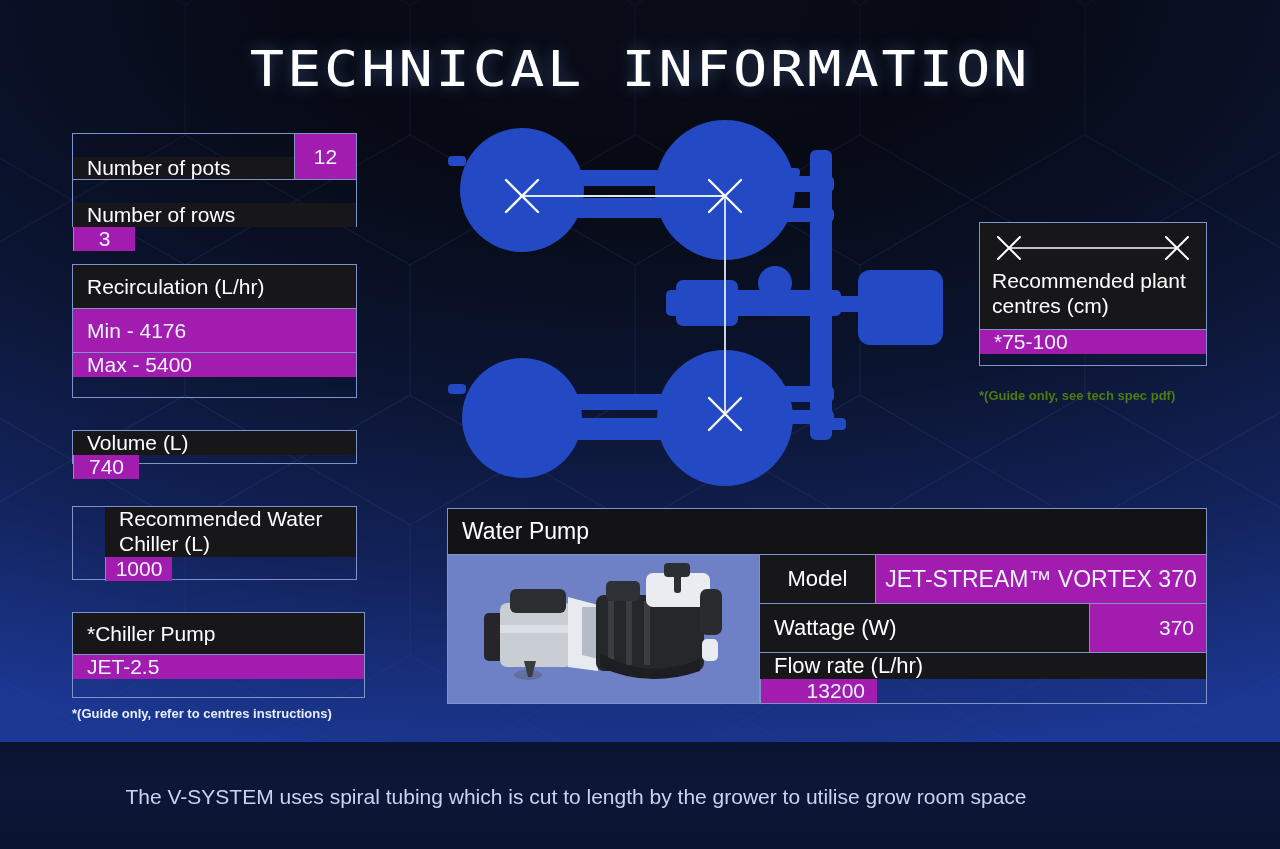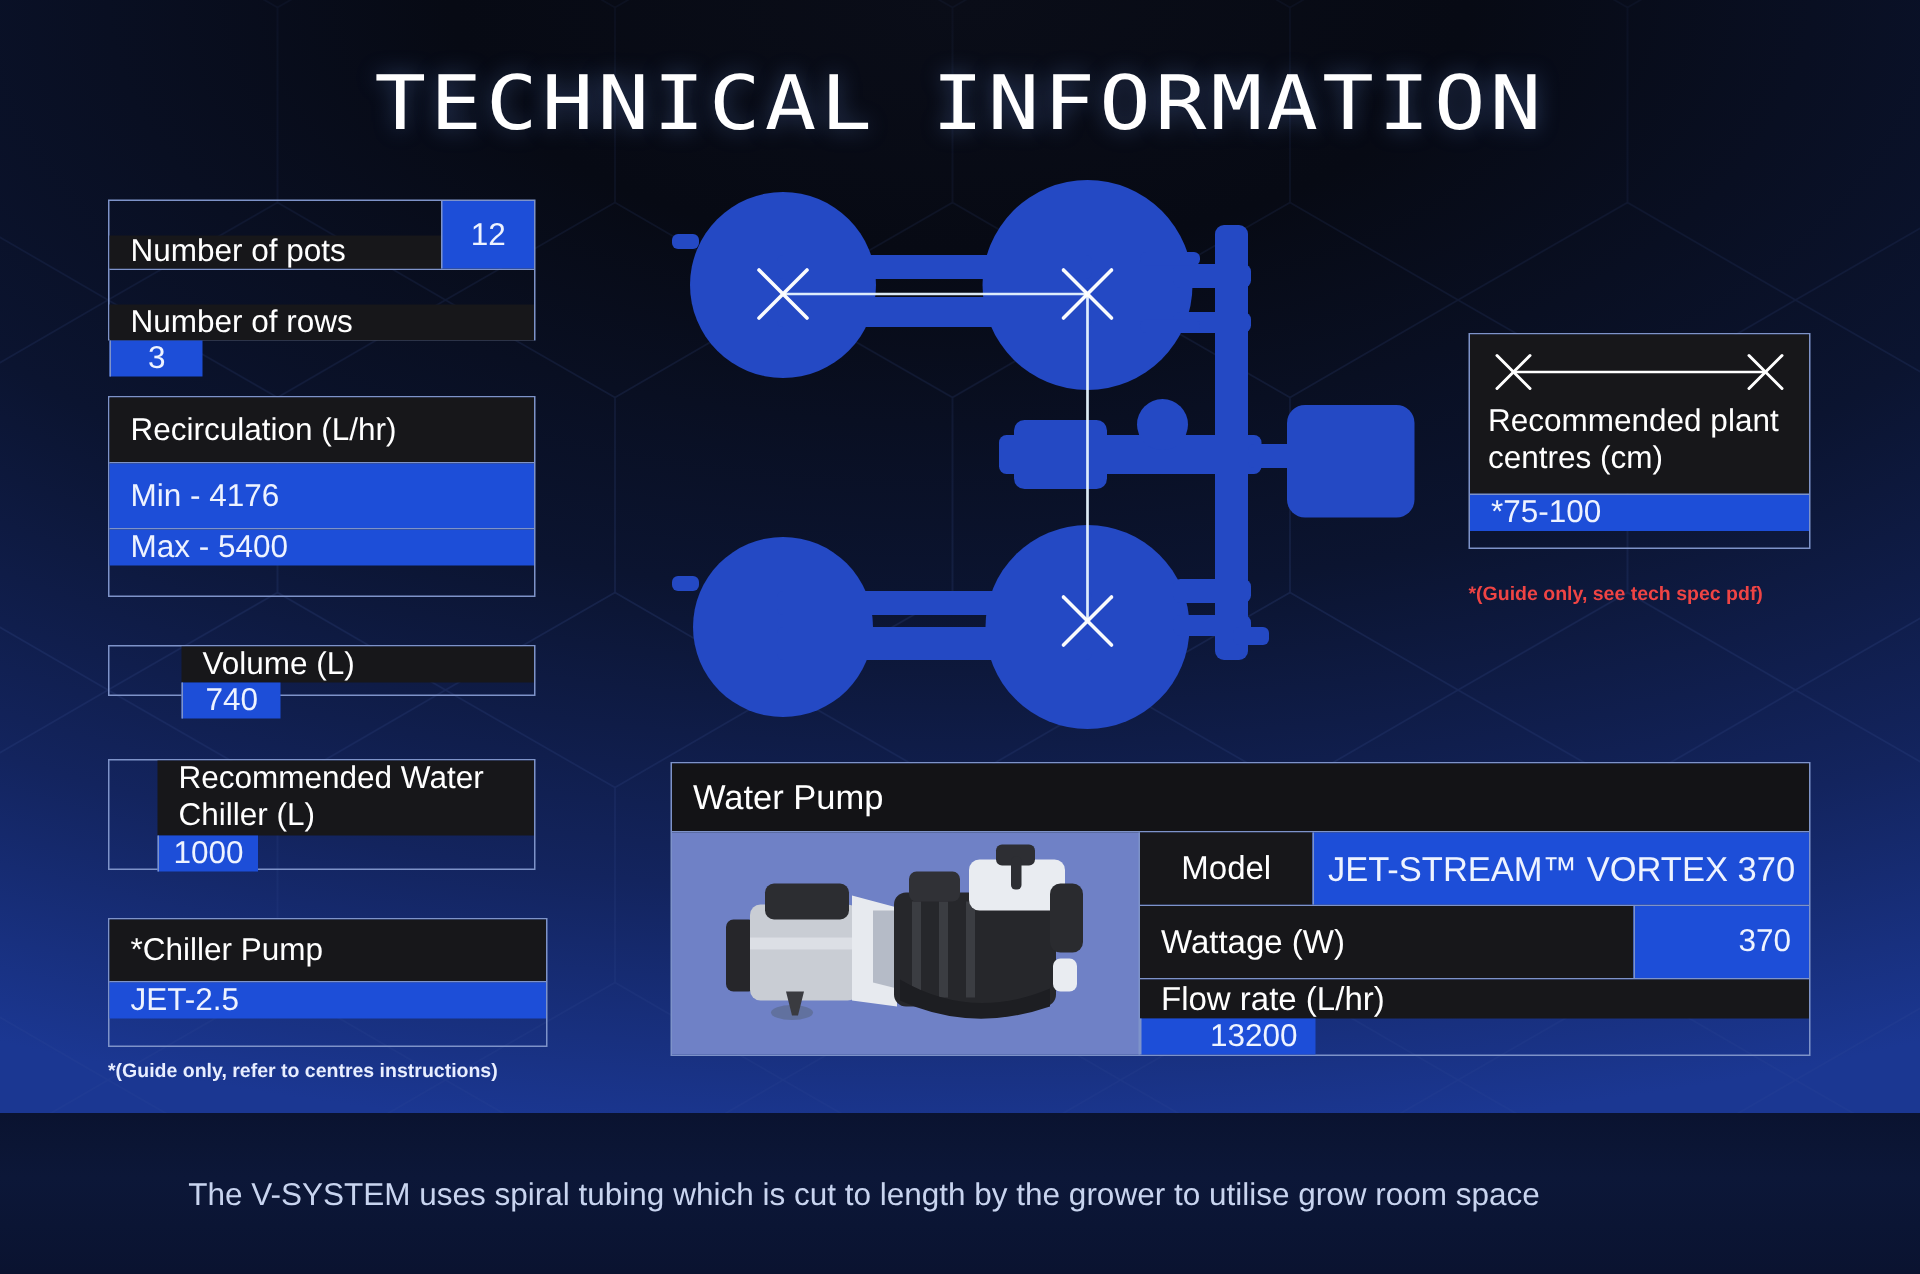--- a/index.html
+++ b/index.html
@@ -28,40 +28,40 @@
     font-family:"DejaVu Sans Mono","Liberation Mono",monospace;
     text-shadow:0 0 14px rgba(120,165,255,.35);
     transform:scaleX(1.14); transform-origin:50% 50%;
   }
 
   
   .tbl{ position:absolute; border:1px solid #7e93c9; }
   .row{ display:flex; align-items:stretch; border-bottom:1px solid #7e93c9; }
   .row:last-child{ border-bottom:none;flex-direction:column; }
   .cell-dark{ background:#17171a; color:#fff; display:flex; align-items:center; }
-  .cell-blue{ background:#1d4ed8; color:#eef3ff; display:flex; align-items:center; }
+  .cell-blue{ background:#a21caf; color:#eef3ff; display:flex; align-items:center; }
   .lbl{ font-size:21px; padding:0 14px; white-space:nowrap; }
   .val{ font-size:21px; justify-content:center; }
   .val-right{ font-size:21px; justify-content:flex-end; padding-right:12px; }
   .divider-v{ border-left:1px solid #7e93c9; }
 
   
   #tbl-pots{ left:72px; top:133px; width:285px; }
   #tbl-pots .row{ height:46px; }
   #tbl-pots .cell-dark{ flex:1;margin-top:23px; }
   #tbl-pots .cell-blue{ width:62px; }
 
   
   #tbl-recirc{ left:72px; top:264px; width:285px; }
   #tbl-recirc .row{ height:44px; }
   #tbl-recirc .full{ width:100%; }
 
   
   #tbl-volume{ left:72px; top:430px; width:285px; }
-  #tbl-volume .row{ height:32px;padding-left:48px; }
+  #tbl-volume .row{ height:32px; }
   #tbl-volume .cell-dark{ flex:1; }
   #tbl-volume .cell-blue{ width:66px; }
 
   
   #tbl-chiller{ left:72px; top:506px; width:285px;padding-left:32px; }
   #tbl-chiller .row{ height:72px; }
   #tbl-chiller .cell-dark{ flex:1; }
   #tbl-chiller .cell-blue{ width:67px; }
   #tbl-chiller .lbl{ white-space:normal; line-height:1.18; }
 
@@ -78,21 +78,21 @@
   #tbl-centres{ left:979px; top:222px; width:228px; }
   #tbl-centres .head{
     background:#17171a; padding:8px 12px 10px 12px; color:#fff;
   }
   #tbl-centres .head-txt{ font-size:21px; line-height:1.18; }
   #tbl-centres .row{ height:36px; }
   #tbl-centres .full{ width:100%; }
   .measure-svg{ display:block; margin:2px 0 6px 0; }
   #note-centres{
     position:absolute; left:979px; top:388px; width:300px;
-    color:#ef4444; font-size:13px; font-weight:bold;
+    color:#4d7c0f; font-size:13px; font-weight:bold;
   }
 
   
   #panel-waterpump{ position:absolute; left:447px; top:508px; width:760px; border:1px solid #7e93c9; }
   #wp-title{ background:#131316; color:#fff; height:46px; display:flex; align-items:center;
              padding-left:14px; font-size:23px; border-bottom:1px solid #7e93c9; }
   #wp-body{ display:flex; height:148px; }
   #wp-image{ width:312px; background:#6f81c6; position:relative; overflow:hidden;
              border-right:1px solid #7e93c9; }
   #wp-specs{ flex:1; display:flex; flex-direction:column; }

